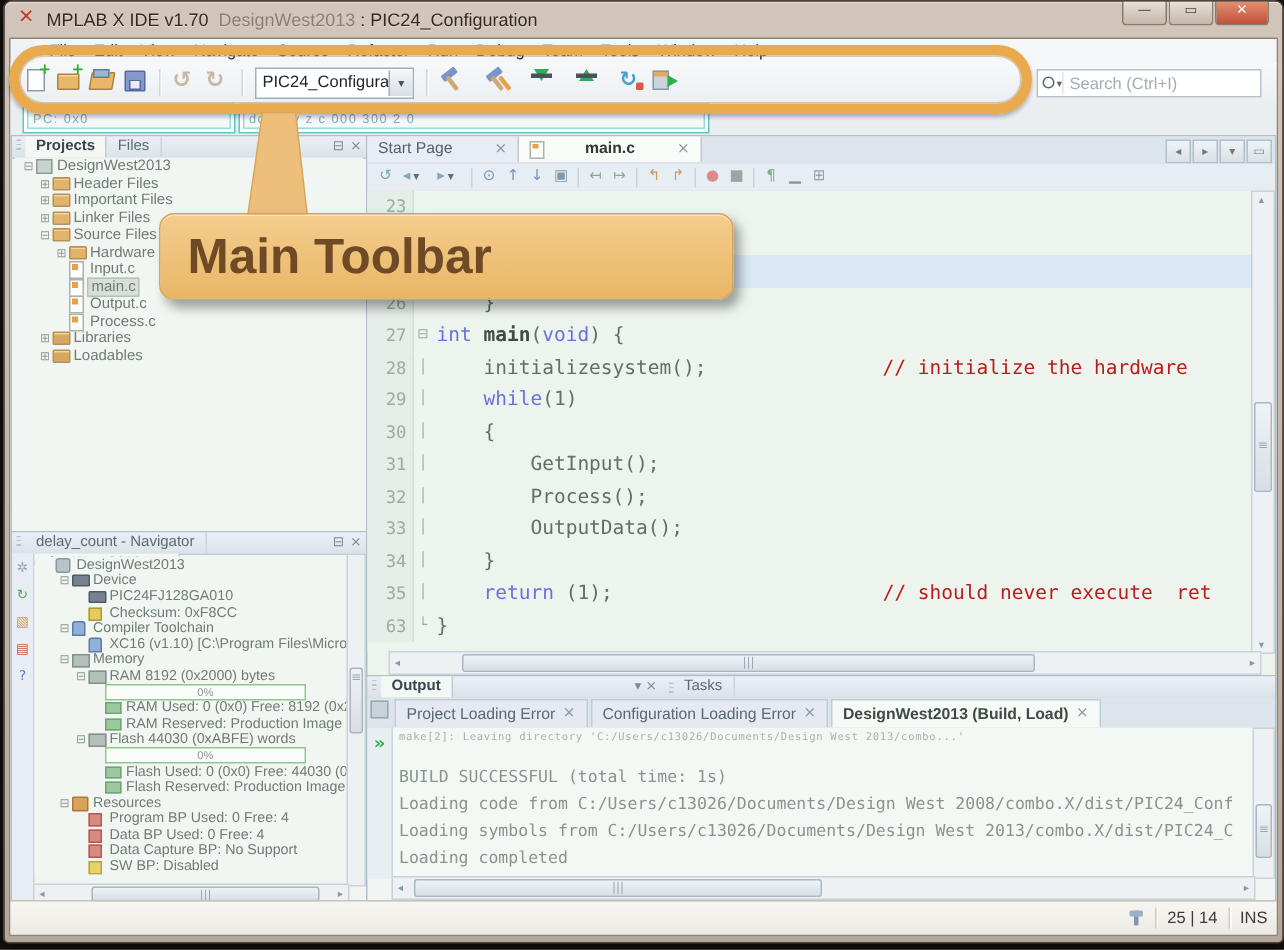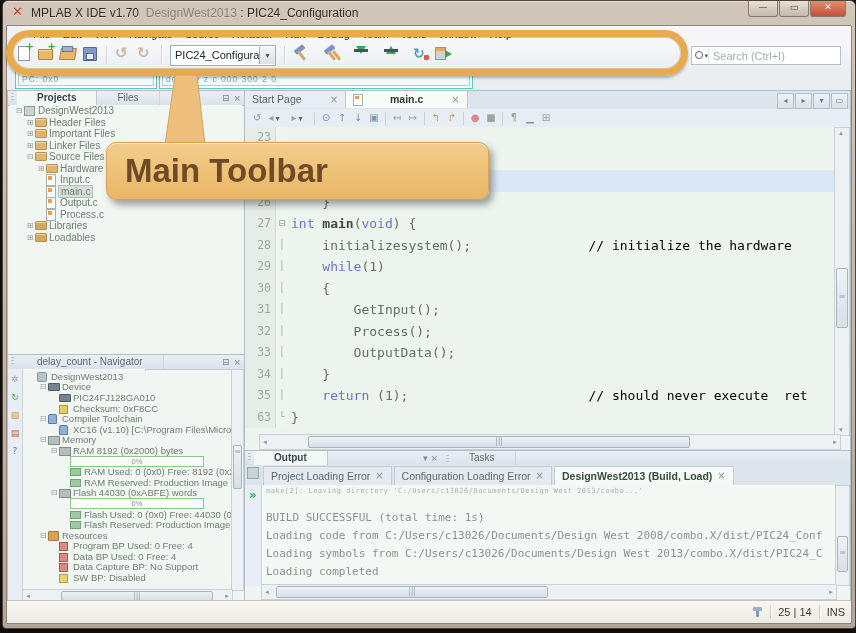--- a/index.html
+++ b/index.html
@@ -71,21 +71,21 @@
     font-size:8.5px;color:#86aba8;line-height:18px;padding:0 6px;letter-spacing:1px;white-space:nowrap;overflow:hidden;}
   .gauge.g1{left:8px;width:128px;}
   .gauge.g2{left:152px;width:300px;}
   
   .main{position:absolute;left:0;right:0;top:64px;bottom:22px;}
   .panel{position:absolute;background:#f1f5f2;border:1px solid #b3bfc8;}
   .phead{position:absolute;left:0;right:0;top:0;height:14px;background:linear-gradient(#e9eff4,#dbe3ea);
     border-bottom:1px solid #bfcad2;font-size:10px;color:#45525b;}
   .grip{display:inline-block;width:3px;height:9px;margin:2px 3px 0 3px;vertical-align:top;
     background:repeating-linear-gradient(#b9c4cc 0 1px,transparent 1px 3px);}
-  .ptab{display:inline-block;height:14px;line-height:13px;padding:0 20px;vertical-align:top;}
+  .ptab{display:inline-block;height:14px;line-height:13px;padding:0 7px;vertical-align:top;}
   .ptab.on{background:#f4f8f5;border-right:1px solid #bfcad2;font-weight:bold;color:#39444c;}
   .ptab.off{color:#5d6a73;border-right:1px solid #cdd6dd;}
   .phicons{position:absolute;right:3px;top:1px;font:9px/12px "DejaVu Sans",sans-serif;color:#7c8892;}
   .phicons span{margin-left:4px;}
   
   .trow{display:flex;align-items:center;white-space:nowrap;}
   .texp{flex:0 0 10px;text-align:center;font:8px "DejaVu Sans",sans-serif;color:#8f9c94;}
   .tlabel{font-size:10px;color:#6d7d73;padding:0 2px;}
   .tlabel.sel{background:#d8deda;border:1px solid #b7c1bb;}
   .ti{flex:0 0 12px;position:relative;height:11px;}
@@ -144,21 +144,21 @@
   .code-line{display:flex;height:21.5px;line-height:21.5px;font-family:"DejaVu Sans Mono",monospace;}
   .code-line.hl .ct{background:#dbe9f6;}
   .code-line.hl{background:#dbe9f6;}
   .lnum{flex:0 0 26px;background:#e6ede8;color:#9cab9f;text-align:right;padding-right:4px;font-size:11.5px;
     border-right:1px solid #d4ddd6;}
   .fold{flex:0 0 12px;background:#eef4ef;color:#9aa79e;font:9px/21.5px "DejaVu Sans",sans-serif;text-align:center;}
   .ct{white-space:pre;font-size:13px;padding-left:3px;flex:1;}
   .tk-kw{color:#6a71d8;}
   .tk-fn{color:#3f4a42;font-weight:bold;margin-top:46px;}
   .tk-pl{color:#5f7066;}
-  .tk-cm{color:#000000;}
+  .tk-cm{color:#b91c1c;}
   .okbadge{position:absolute;right:3px;top:38px;width:8px;height:8px;background:#79c279;border:1px solid #4c8f4c;}
   
   #output{position:absolute;left:237px;top:360px;right:0;bottom:0;background:#f1f5f2;border:1px solid #b3bfc8;}
   .otabs{position:absolute;left:0;right:0;top:14px;height:20px;background:#dde5ec;border-bottom:1px solid #bfcad2;
     display:flex;align-items:flex-end;padding-left:18px;}
   .otab{height:18px;line-height:18px;padding:0 7px;font-size:10.5px;color:#5a6871;background:#e4eaef;
     border:1px solid #c2cdd5;border-bottom:none;margin-right:2px;display:flex;align-items:center;}
   .otab.on{background:#f6faf7;font-weight:bold;color:#3e4a44;}
   .ostrip{position:absolute;left:0;top:34px;bottom:14px;width:16px;background:#e9eef2;border-right:1px solid #ccd5db;}
   .orun{font:bold 12px/14px "DejaVu Sans",sans-serif;color:#2fae4e;text-align:center;margin-top:3px;}

